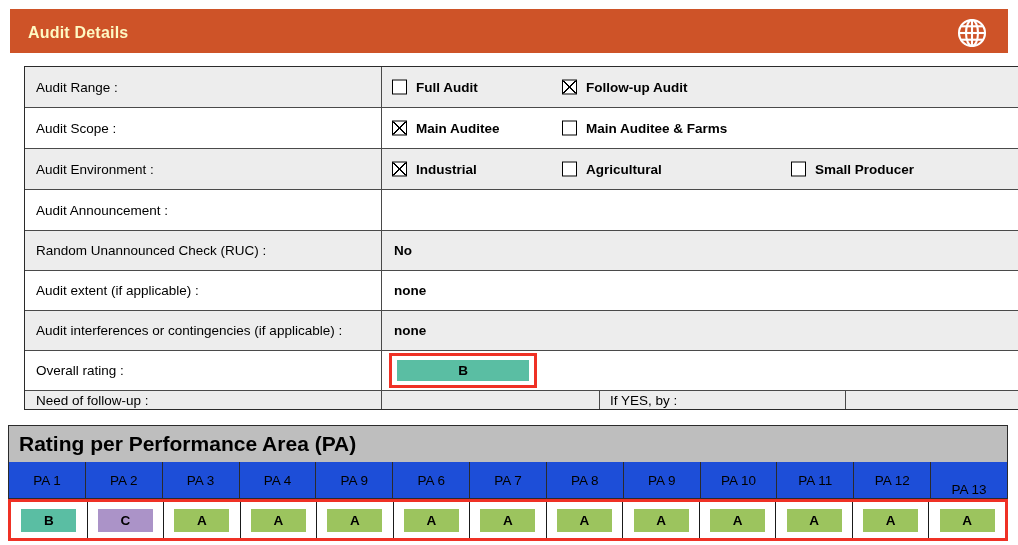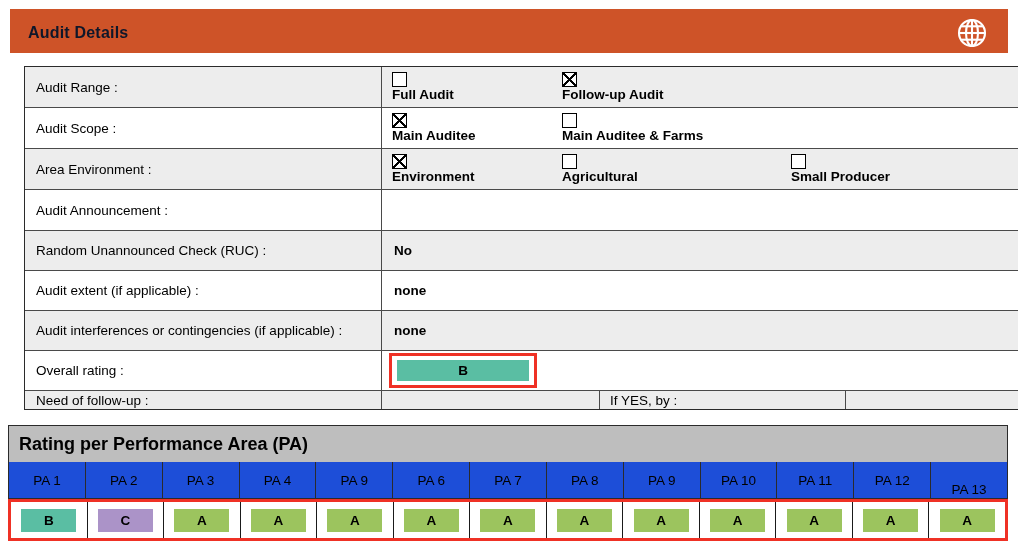--- a/index.html
+++ b/index.html
@@ -2,21 +2,21 @@
 <html><head>
 <meta charset="utf-8">
 <style>
   * { box-sizing: border-box; margin: 0; padding: 0; }
   html, body { width: 1018px; height: 545px; background: #ffffff; overflow: hidden; }
   body { font-family: "Liberation Sans", sans-serif; color: #000; position: relative; }
 
   
   .header-bar {
     position: absolute; left: 10px; top: 9px; width: 998px; height: 44px;
-    background: #CE5328; color: #0f172a;
+    background: #CE5328; color: #fef9c3;
     display: flex; align-items: center; justify-content: space-between;
     padding: 4px 20px 0 18px;
   }
   .header-title { font-size: 16px; font-weight: bold; letter-spacing: 0.2px; }
   .globe { width: 32px; height: 32px; display: block; }
 
   
   .audit-table {
     position: absolute; left: 24px; top: 66px; width: 1000px; height: 344px;
     border: 1.5px solid #2b2b2b; background: #fff;
@@ -27,21 +27,21 @@
   .arow.h41 { height: 41px; }
   .arow.h36 { height: 40px; text-align: right; }
   .arow.alt { background: #EDEDED; }
   .label-cell {
     width: 357px; flex: 0 0 357px; border-right: 1.5px solid #4a4a4a;
     display: flex; align-items: center; padding-left: 11px;
     font-size: 13.5px;
   }
   .value-cell { flex: 1 1 auto; position: relative; display: flex; align-items: center; }
 
-  .opt { position: absolute; display: flex; top: 50%; transform: translateY(-50%); flex-direction: column; }
+  .opt { position: absolute; display: flex; align-items: center; top: 50%; transform: translateY(-50%); }
   .opt.p1 { left: 10px; }
   .opt.p2 { left: 180px; }
   .opt.p3 { left: 365px; margin-left: 44px; }
   .cb {
     width: 15px; height: 15px; flex: 0 0 15px;
     border: 1.5px solid #000; background-color: #fff; margin-right: 9px;
   }
   .cb[data-checked="true"] {
     background-image:
       linear-gradient(to top right, transparent 45.5%, #000 45.5%, #000 54.5%, transparent 54.5%),
@@ -65,21 +65,21 @@
   .nf1 { width: 218px; flex: 0 0 218px; height: 100%; border-right: 1.5px solid #4a4a4a; }
   .nf2 { width: 246px; flex: 0 0 246px; height: 100%; border-right: 1.5px solid #4a4a4a;
          display: flex; align-items: center; padding-left: 10px; font-size: 13.5px; }
   .nf3 { flex: 1 1 auto; height: 100%; }
 
   
   .pa-header {
     position: absolute; left: 8px; top: 425px; width: 1000px; height: 38px;
     background: #BEBEBE; border: 1.5px solid #2b2b2b;
     display: flex; align-items: center; padding-left: 10px;
-    font-size: 18px; font-weight: bold;
+    font-size: 21px; font-weight: bold;
   }
   .pa-cols {
     position: absolute; left: 8px; top: 462px; width: 1000px; height: 37px;
     border: 1.5px solid #2b2b2b; border-top: none; background: #1d4ed8;
     display: flex;
   }
   .pa-col {
     flex: 1 1 0; border-right: 1px solid #2b2b2b;
     display: flex; align-items: center; justify-content: center;
     font-size: 13.5px;
@@ -143,25 +143,25 @@
         <span class="opt-label">Main Auditee</span>
       </span>
       <span class="opt p2">
         <span class="cb" data-checked="false"></span>
         <span class="opt-label">Main Auditee &amp; Farms</span>
       </span>
     </div>
   </div>
 
   <div class="arow h41 alt">
-    <div class="label-cell">Area Environment :</div>
+    <div class="label-cell">Audit Environment :</div>
     <div class="value-cell">
       <span class="opt p1">
         <span class="cb" data-checked="true"></span>
-        <span class="opt-label">Environment</span>
+        <span class="opt-label">Industrial</span>
       </span>
       <span class="opt p2">
         <span class="cb" data-checked="false"></span>
         <span class="opt-label">Agricultural</span>
       </span>
       <span class="opt p3">
         <span class="cb" data-checked="false"></span>
         <span class="opt-label">Small Producer</span>
       </span>
     </div>

